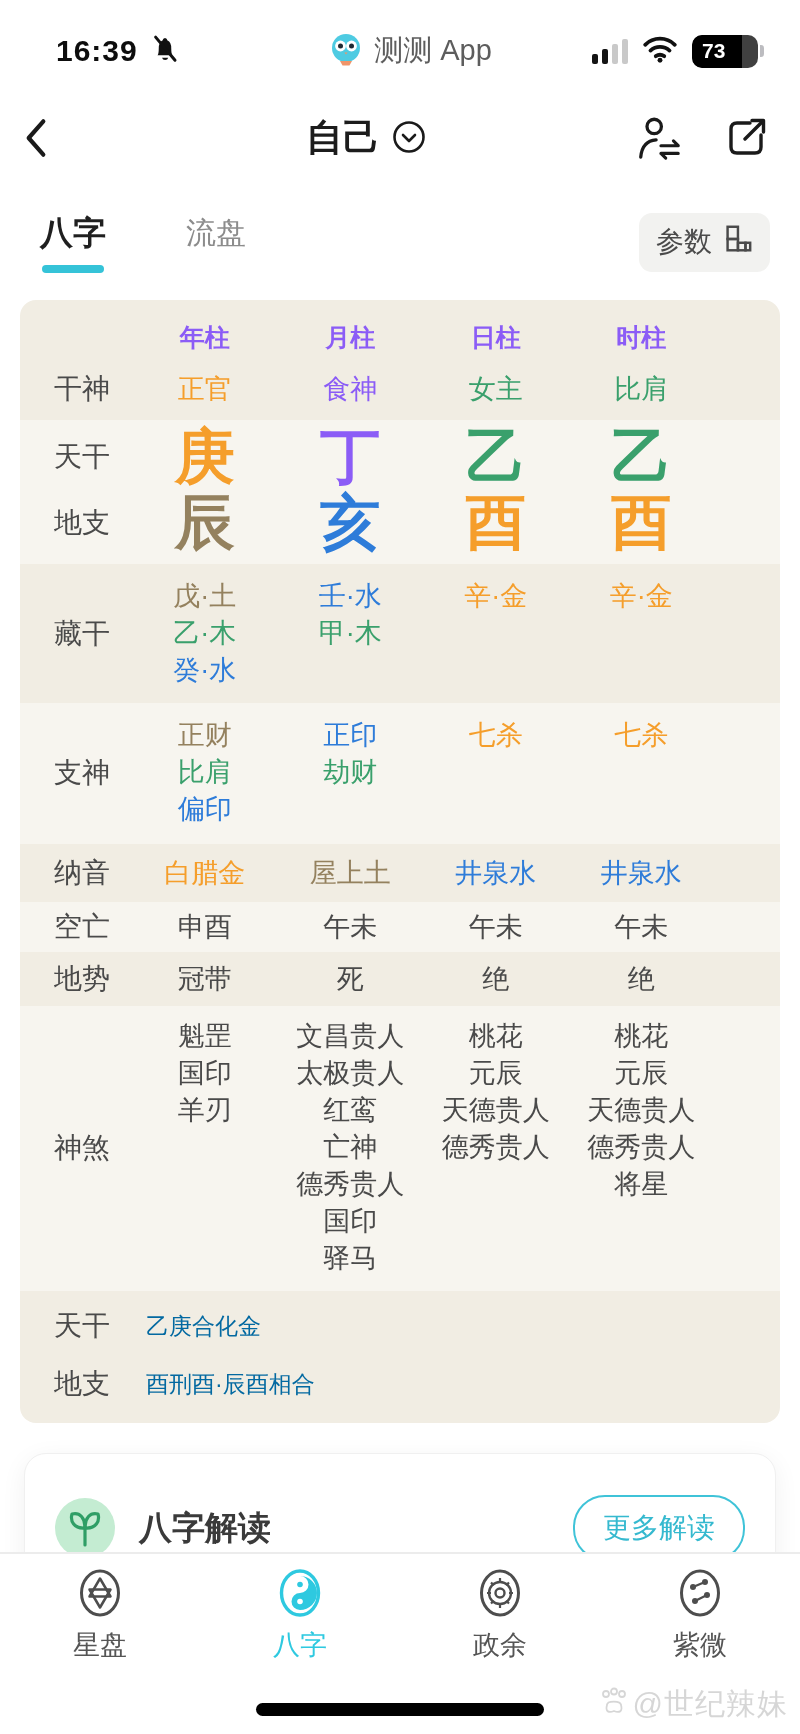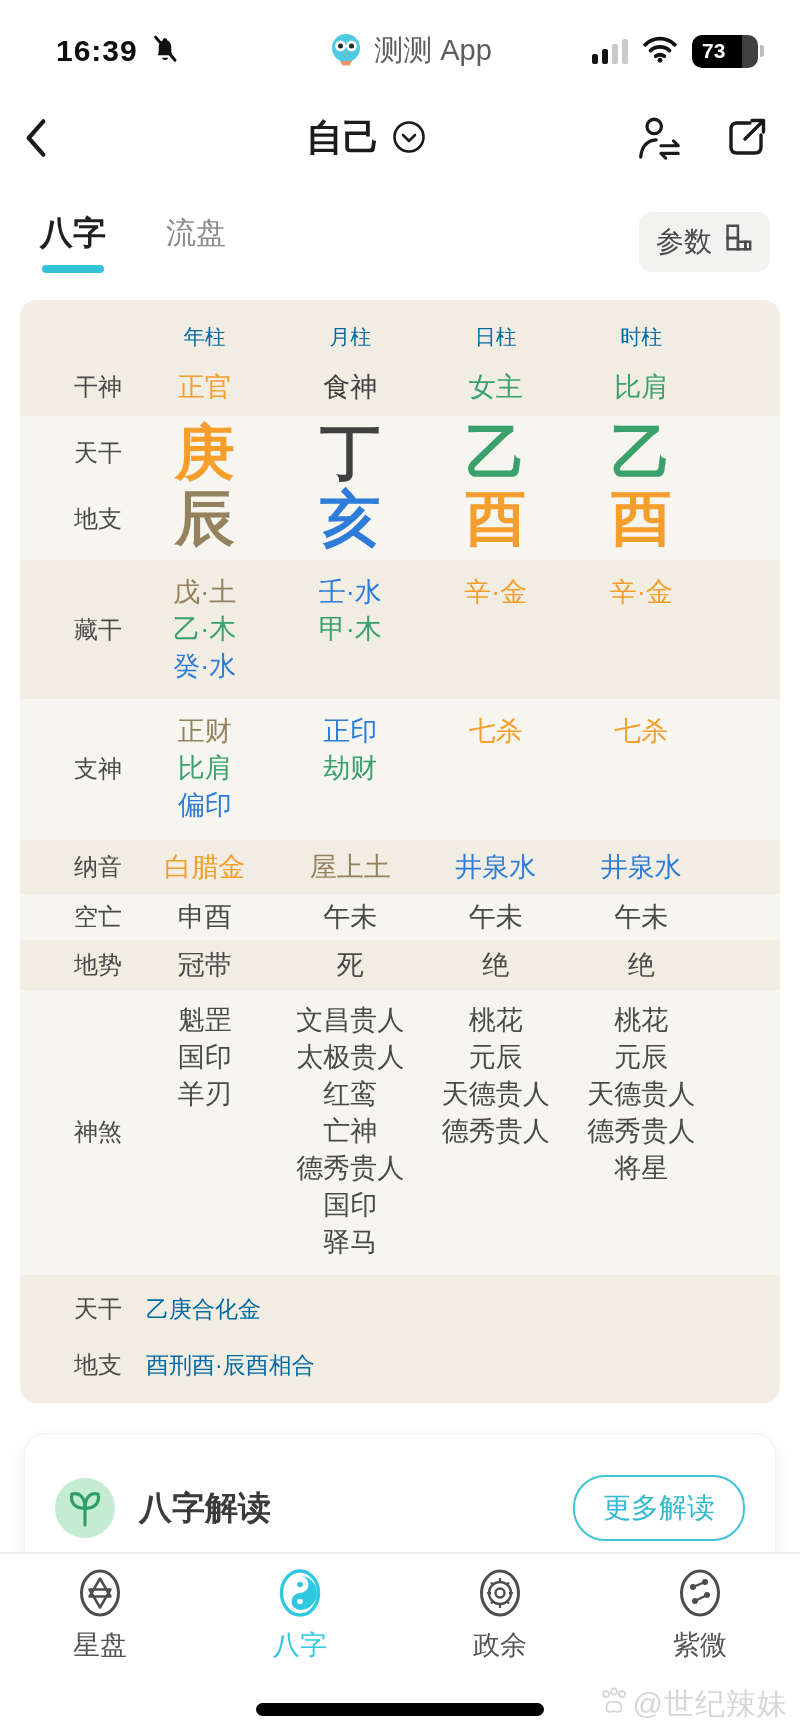--- a/index.html
+++ b/index.html
@@ -36,33 +36,33 @@
   .nav-center { flex:1; display:flex; align-items:center; justify-content:center; gap:12px; }
   .nav-title { font-size:37px; font-weight:bold; color:#1c1c1c; }
   .nav-right { width:180px; display:flex; align-items:center; justify-content:flex-end; gap:38px; }
   .icon-btn { background:none; border:none; padding:0; display:flex; align-items:center; cursor:pointer; }
 
   
   .tabs { display:flex; align-items:center; margin-top:14px; height:80px; padding:0 30px 0 40px; }
   .tab { background:none; border:none; padding:0; display:flex; flex-direction:column; align-items:center; cursor:pointer; }
   .tab-active-label { font-size:33px; font-weight:bold; color:#1f1f1f; }
   .tab-underline { width:62px; height:8px; border-radius:5px; background:#35c3d8; margin-top:9px; }
-  .tab-inactive { margin-left:60px; font-size:30px; color:#8c8c8c; padding-bottom:17px; }
+  .tab-inactive { margin-left:80px; font-size:30px; color:#8c8c8c; padding-bottom:17px; }
   .tabs-spacer { flex:1; }
   .chip { display:flex; align-items:center; gap:9px; background:#f2f2f0; border:none; border-radius:13px;
-          padding:10px 17px; font-size:28px; color:#4a4a4a; margin-left:36px; cursor:pointer;font-family:Liberation Mono, monospace; }
+          padding:10px 17px; font-size:28px; color:#4a4a4a; margin-left:36px; cursor:pointer; }
 
   
   .table-card { margin:18px 20px 0; border-radius:16px; overflow:hidden; }
   .sec-beige { background:#f1ede3; }
   .sec-light { background:#f7f5ef; }
   .row { display:grid; grid-template-columns:112px repeat(4,1fr); padding-right:66px; align-items:center; }
-  .rlabel { padding-left:54px; font-size:24px; color:#4a4a4a; align-self:center; }
+  .rlabel { padding-left:34px; font-size:28px; color:#4a4a4a; align-self:center; }
   .cell { text-align:center; font-size:27px; line-height:34px; }
-  .hdr .cell { font-size:21px; font-weight:normal; color:#0369a1; }
+  .hdr .cell { font-size:25px; font-weight:bold; color:#8b5cf6; }
   .s1 { padding:20px 0 12px; }
   .s1 .hdr { margin-bottom:16px; }
   .s2 { padding:4px 0 8px; }
   .big .cell { font-size:60px; font-weight:bold; line-height:66px; }
   .s3 { padding:14px 0; }
   .s4 { padding:14px 0 16px; }
   .stacked { align-items:start; }
   .stacked .rlabel { align-self:center; }
   .stack { display:flex; flex-direction:column; align-items:center; }
   .stack span { line-height:37px; font-size:27px; }
@@ -70,21 +70,21 @@
   .s6 { padding:6px 0; }
   .s7 { padding:8px 0; }
   .s8 { padding:12px 0 14px; }
   .s9 { padding:16px 0 20px; }
   .rel-row { display:grid; grid-template-columns:112px 1fr; align-items:center; }
   .rel-row + .rel-row { margin-top:20px; }
   .rel-value { font-size:23px; color:#0369a1; padding-left:14px; line-height:36px; }
   .plain { color:#4a4a4a; }
 
   [data-color="orange"]{ color:#f59e2b; }
-  [data-color="red"]   { color:#404040; }
+  [data-color="red"]   { color:#8b5cf6; }
   [data-color="green"] { color:#3aa06c; }
   [data-color="blue"]  { color:#2e7cd9; }
   [data-color="brown"] { color:#94815e; }
 
   
   .reading-card { margin:30px 24px 0; background:#fff; border:1px solid #f0f0f0; border-radius:22px;
                   box-shadow:0 6px 26px rgba(0,0,0,0.06); height:150px; display:flex; align-items:center; padding:0 30px;justify-content:flex-end; }
   .sprout-circle { width:60px; height:60px; border-radius:50%; background:#c4ecd2; display:flex;
                    align-items:center; justify-content:center; margin-right:24px; flex:none; }
   .reading-title { flex:1; font-size:33px; font-weight:bold; color:#3a3a3a; }

